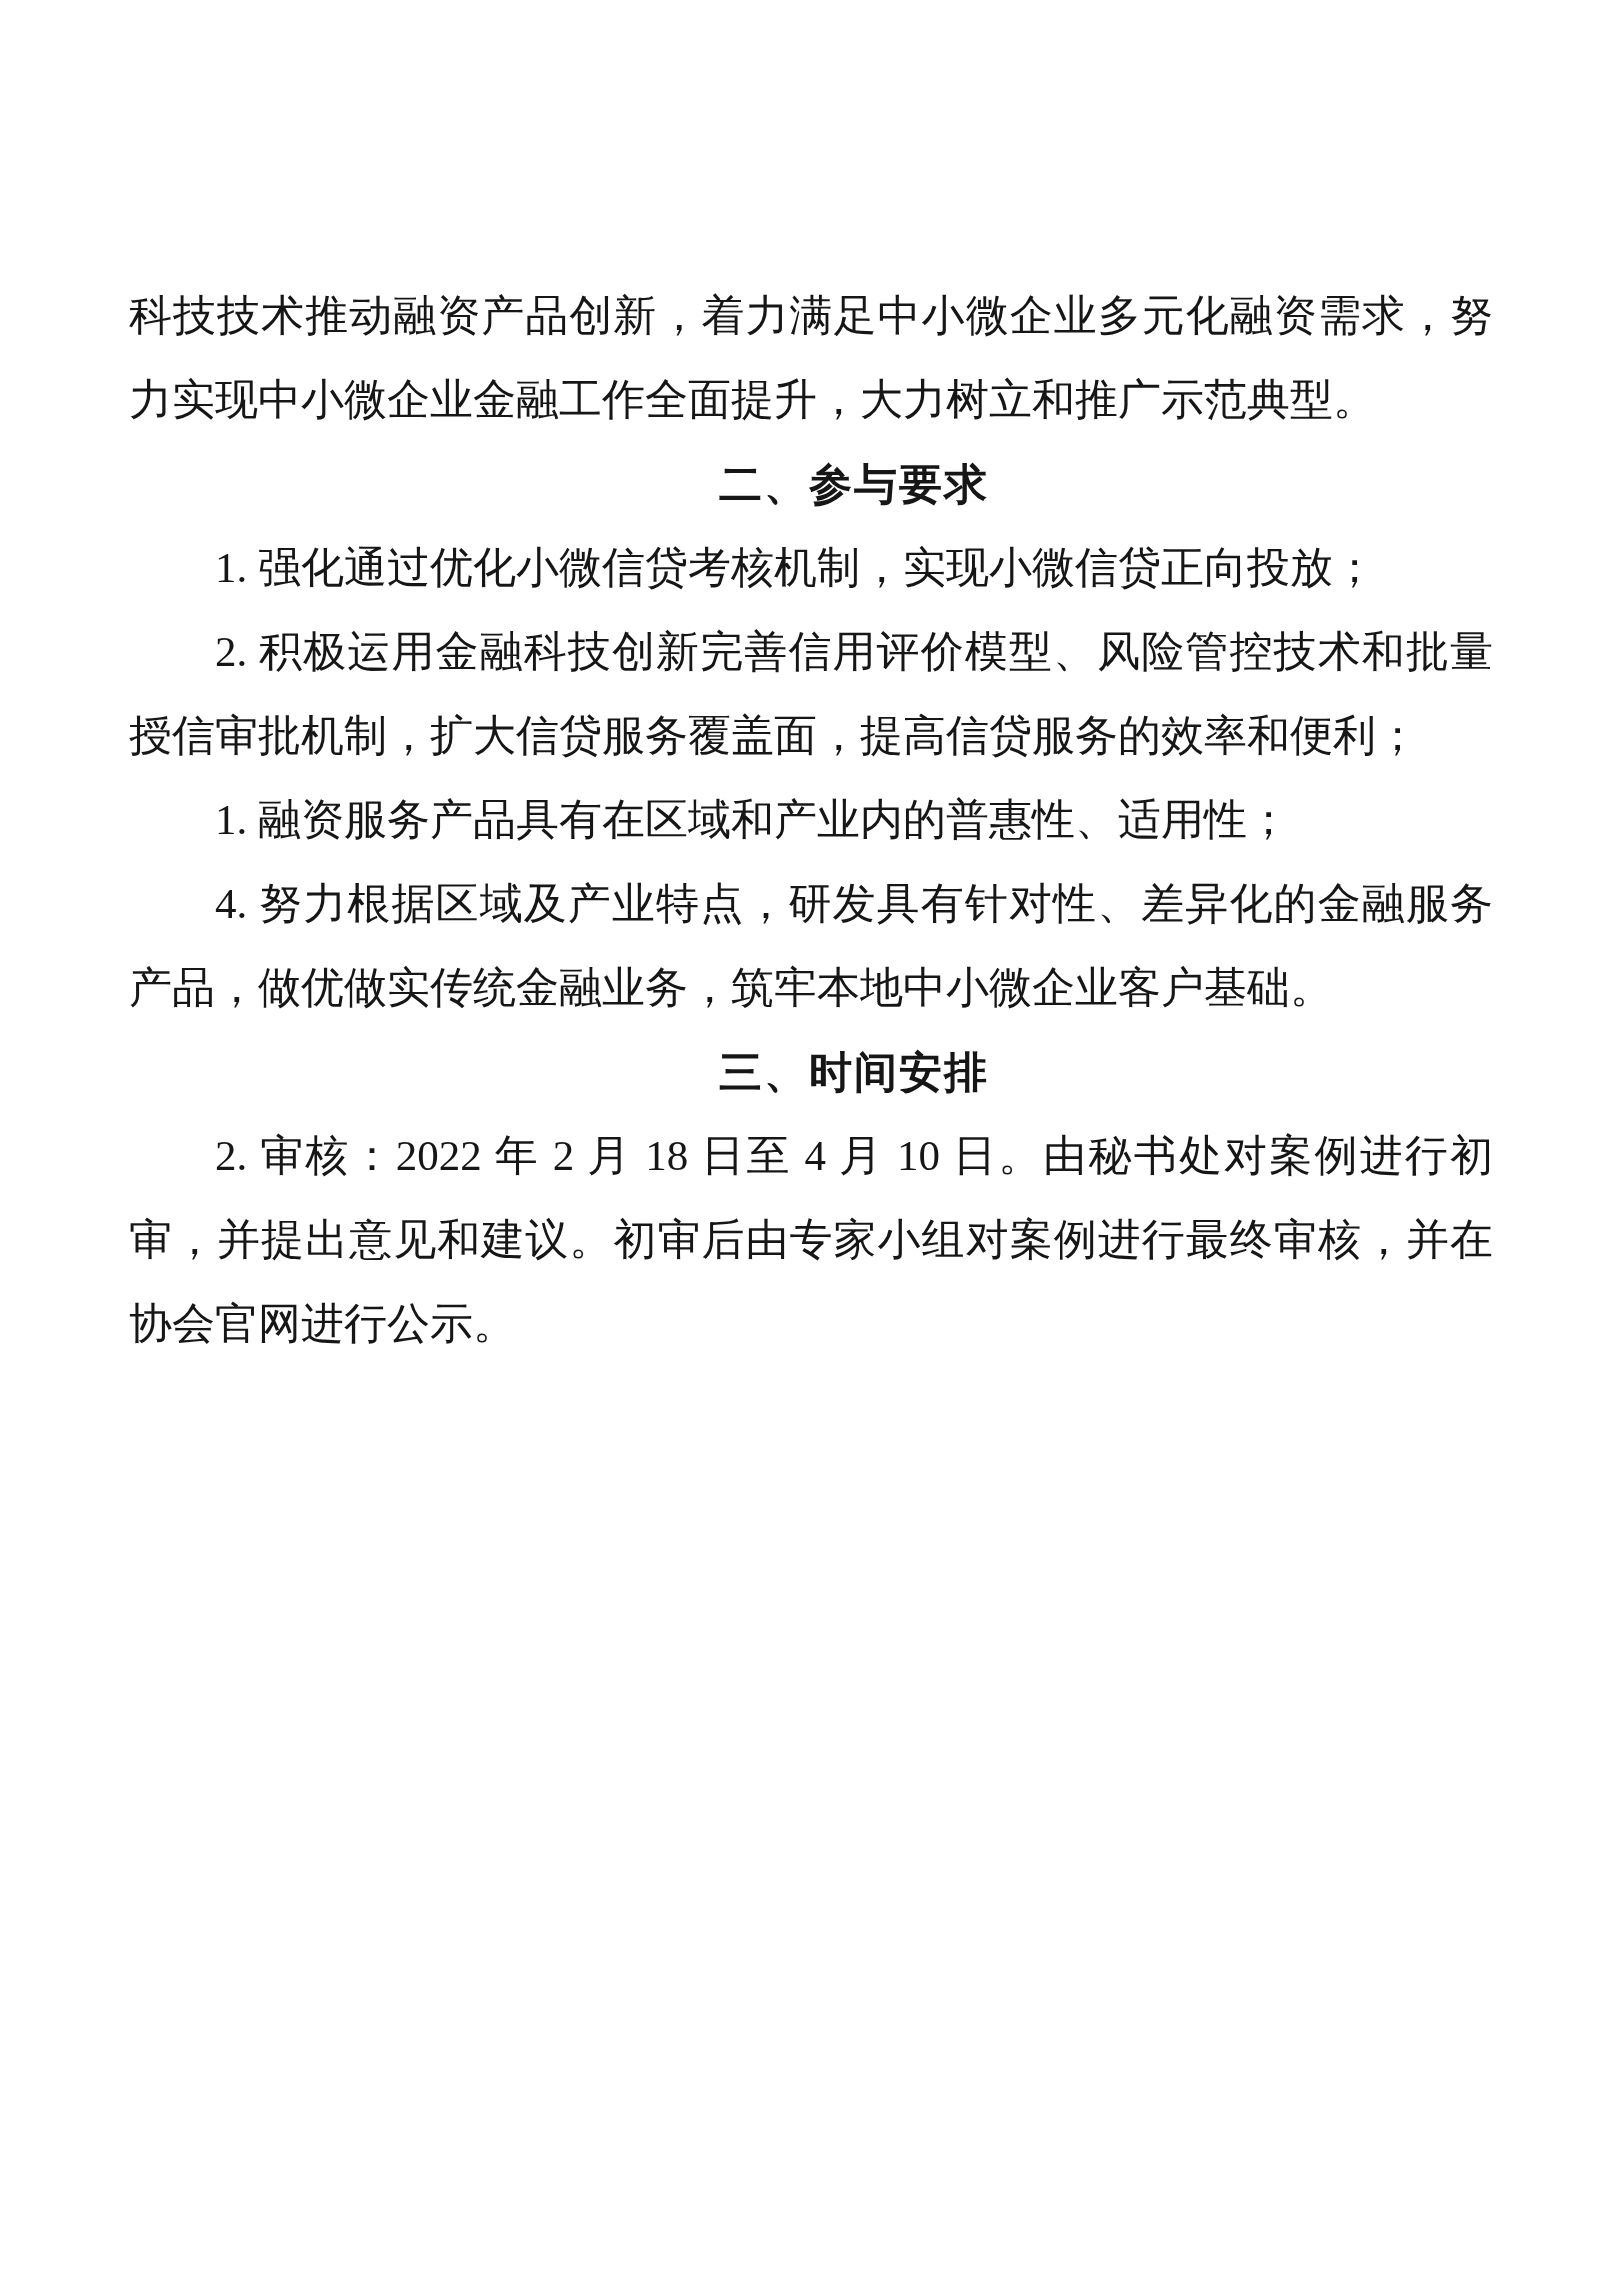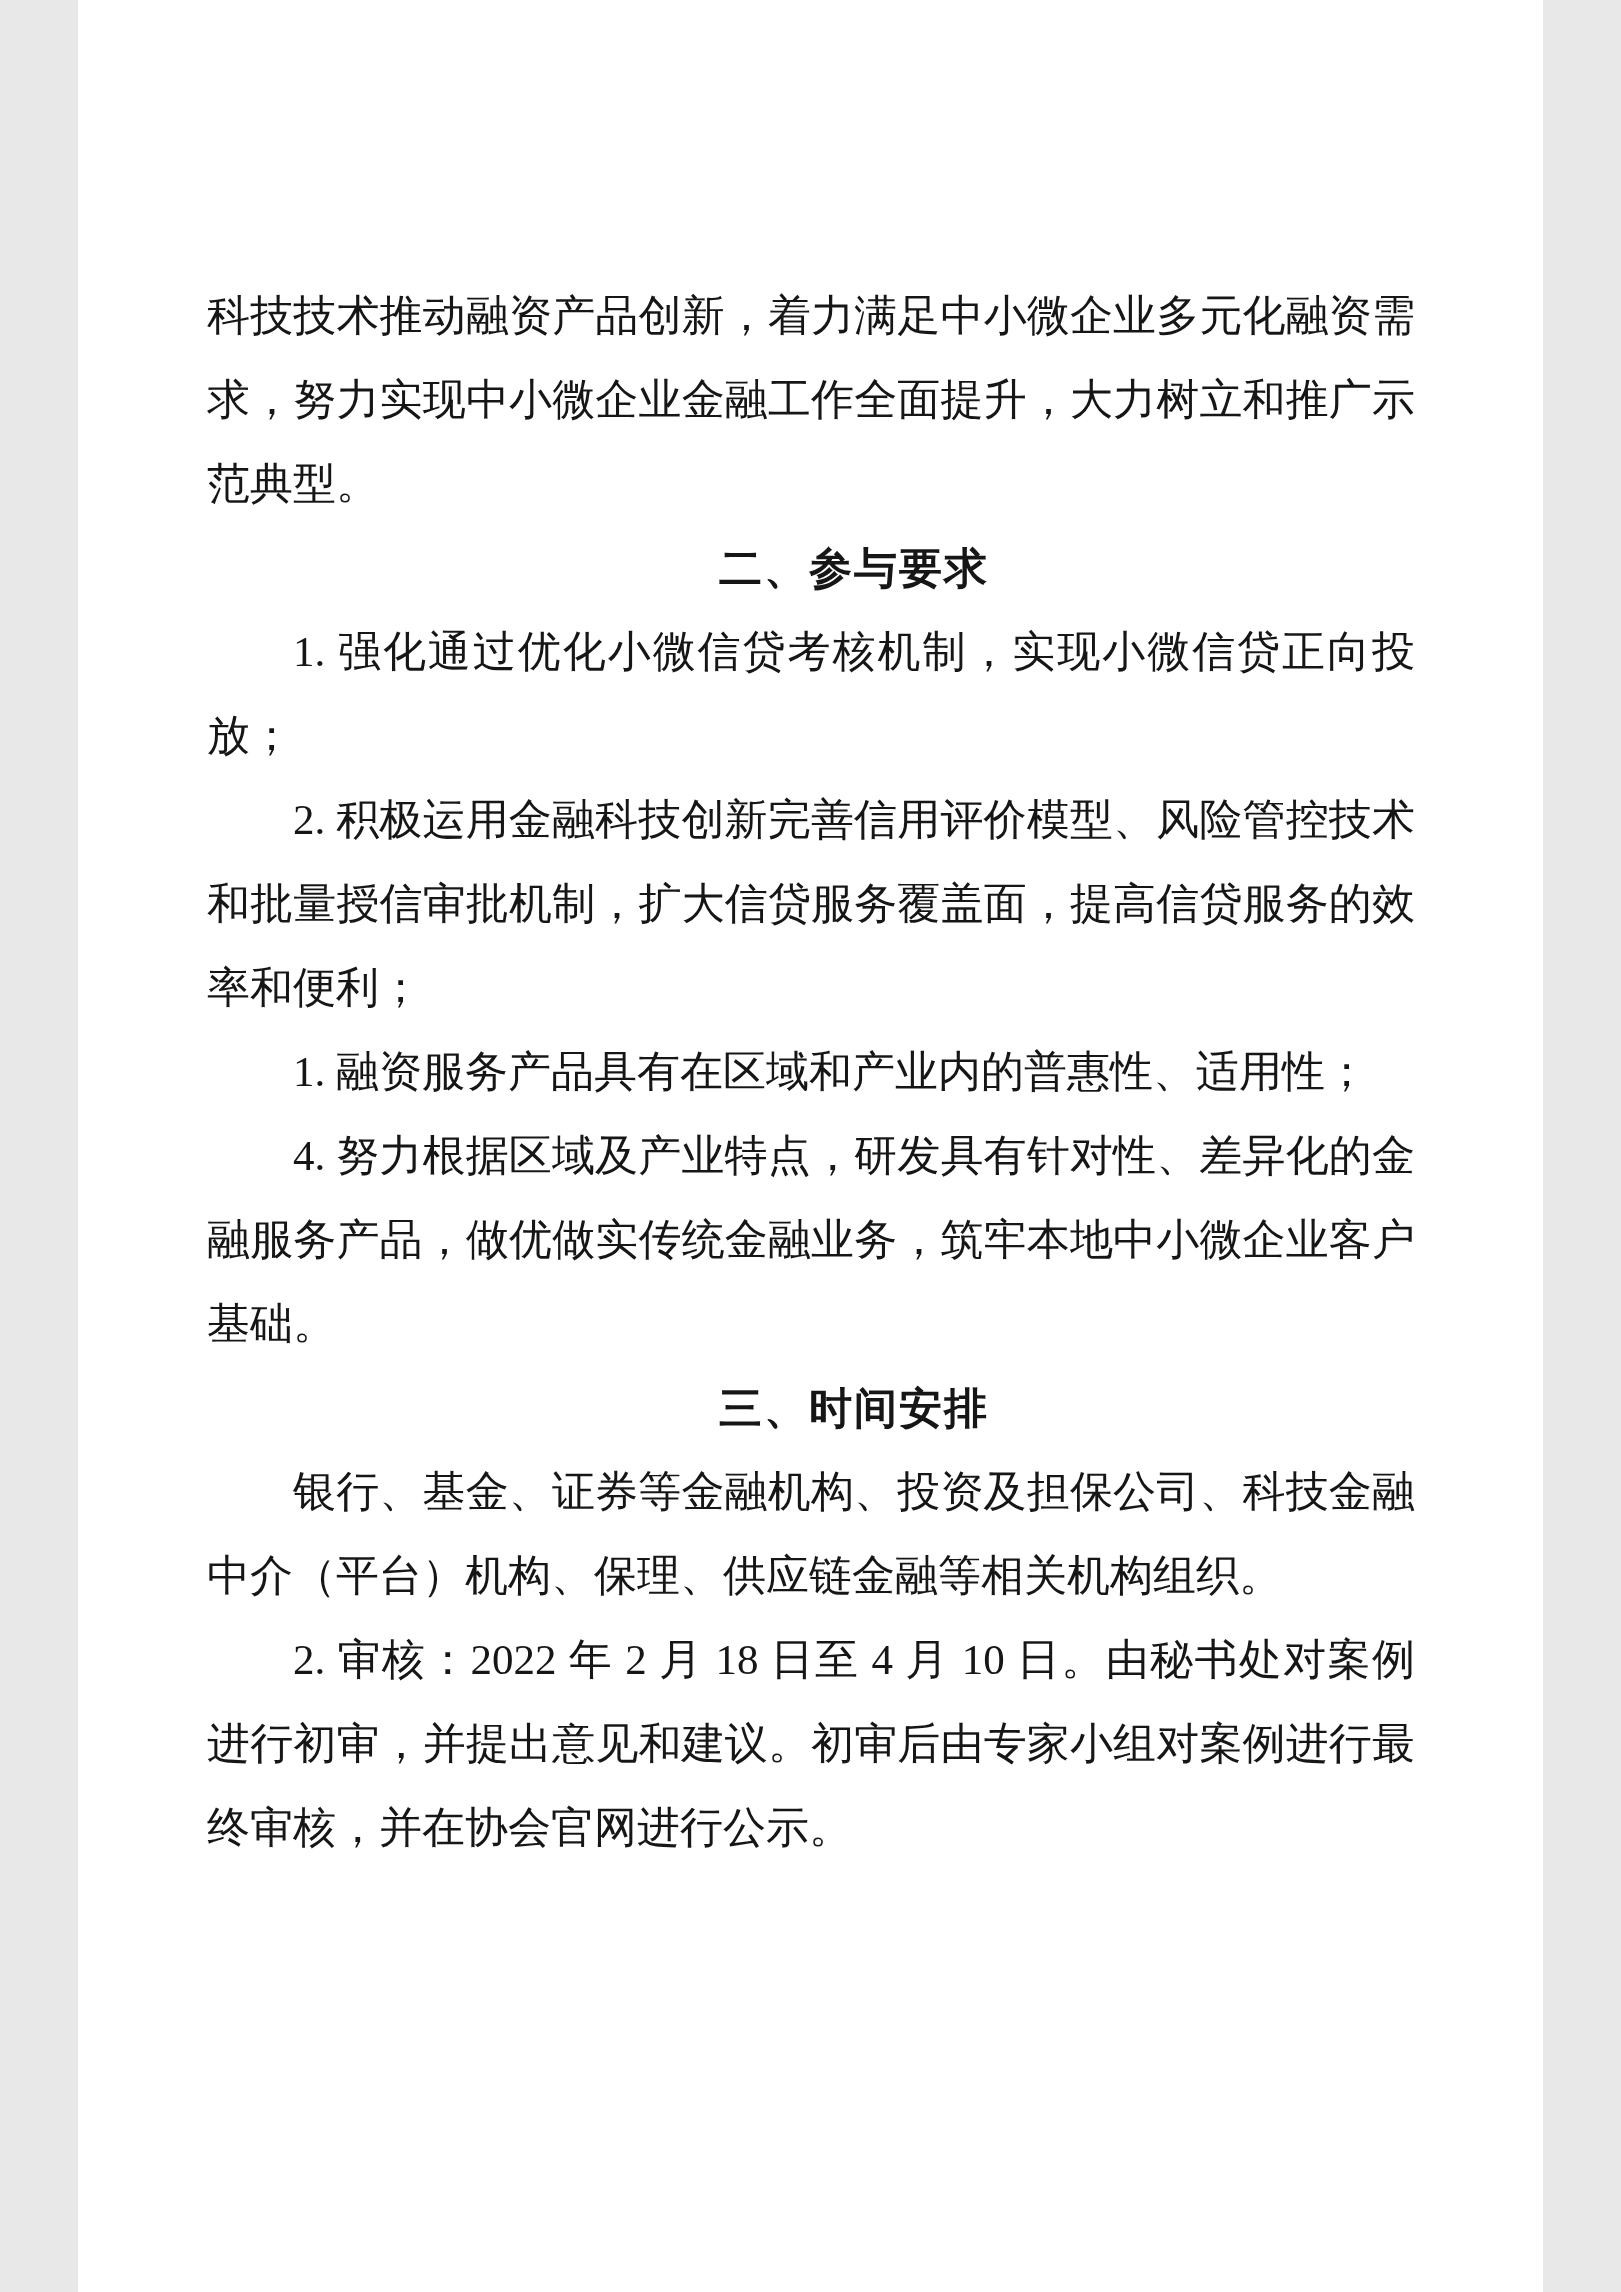--- a/index.html
+++ b/index.html
@@ -2,21 +2,21 @@
 <html><head>
 <meta charset="utf-8">
 <style>
   html, body {
     margin: 0;
     padding: 0;
     background: #e8e8e8;
   }
   .page {
     position: relative;
-    width: 1465px;
+    width: 1621px;
     height: 2293px;
     margin: 0 auto;
     background: #ffffff;
     box-sizing: border-box;
     padding: 274px 128px 0 129px;
     overflow: hidden;
   }
   .doc-body {
     font-family: "Liberation Serif", "DejaVu Serif", serif;
     font-size: 43px;
@@ -53,21 +53,20 @@
     <p>1. 强化通过优化小微信贷考核机制，实现小微信贷正向投放；</p>
 
     <p>2. 积极运用金融科技创新完善信用评价模型、风险管控技术和批量授信审批机制，扩大信贷服务覆盖面，提高信贷服务的效率和便利；</p>
 
     <p>1. 融资服务产品具有在区域和产业内的普惠性、适用性；</p>
 
     <p>4. 努力根据区域及产业特点，研发具有针对性、差异化的金融服务产品，做优做实传统金融业务，筑牢本地中小微企业客户基础。</p>
 
     <p class="heading">三、时间安排</p>
 
-    <p>银行、基金、证券等金融机构、投资及担保公司、科技金融中介（平台）机构、保理、供应链金融等相关机构组织。</p>
 
 
 
     <p>2. 审核：2022 年 2 月 18 日至 4 月 10 日。由秘书处对案例进行初审，并提出意见和建议。初审后由专家小组对案例进行最终审核，并在协会官网进行公示。</p>
 
   </div>
 </div>
 
 
 </body></html>

